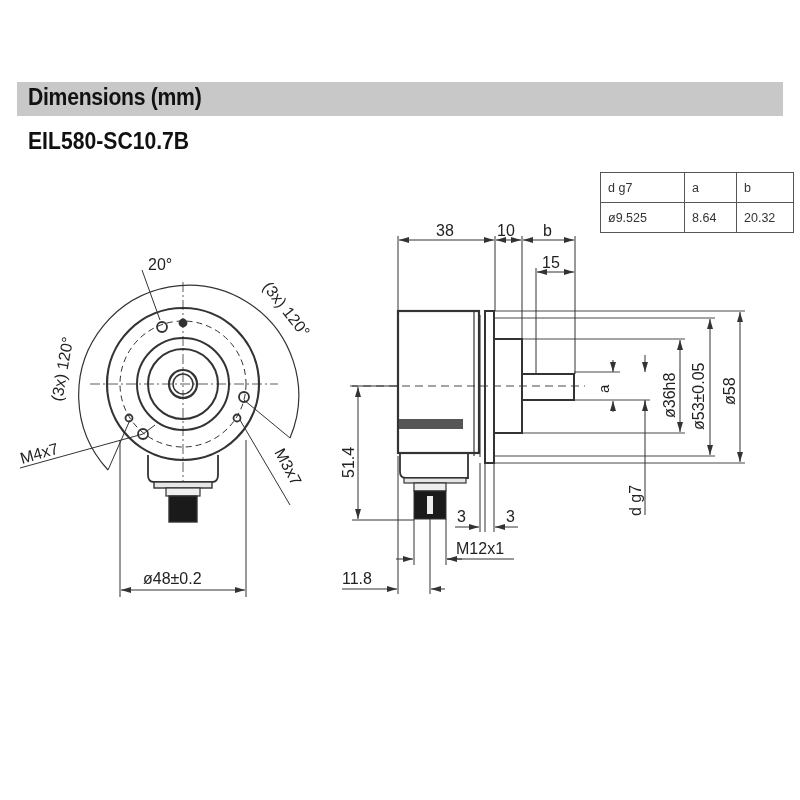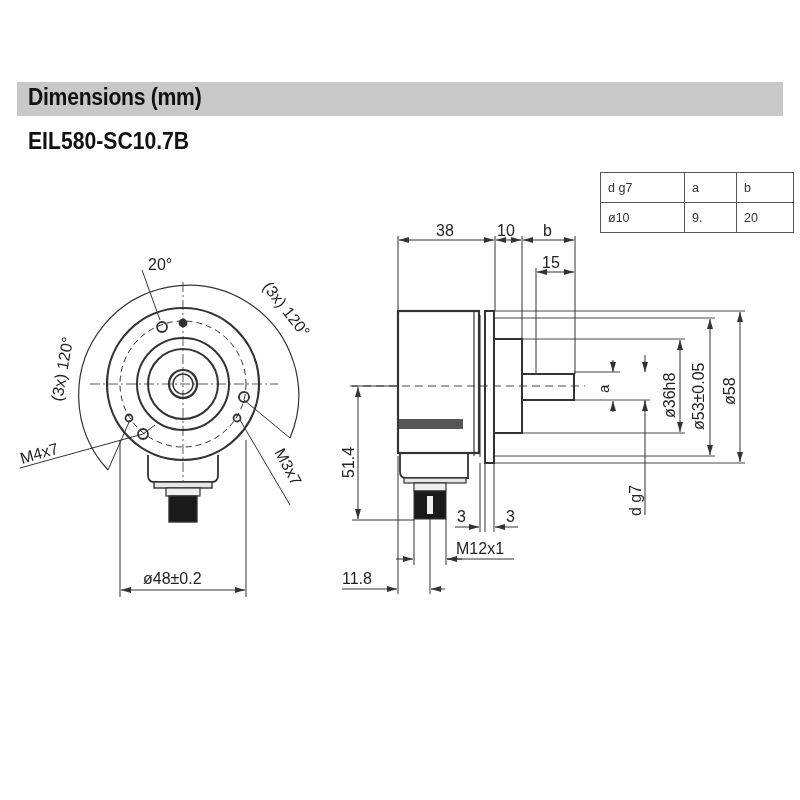--- a/index.html
+++ b/index.html
@@ -23,23 +23,23 @@
 <div class="model-title">EIL580-SC10.7B</div>
 
 <table class="dims">
   <tbody>
       <tr>
     <td class="c0">d g7</td>
     <td class="c1">a</td>
     <td class="c2">b</td>
   </tr>
   <tr>
-    <td class="c0">ø10</td>
-    <td class="c1">9.</td>
-    <td class="c2">20</td>
+    <td class="c0">ø9.525</td>
+    <td class="c1">8.64</td>
+    <td class="c2">20.32</td>
   </tr>
 </tbody>
   </table>
 
 <svg class="drawing" width="800" height="800" viewBox="0 0 800 800">
   <defs>
     <marker id="arr" viewBox="0 0 10 6" refX="10" refY="3" markerWidth="10" markerHeight="6" orient="auto-start-reverse">
       <path d="M0,0 L10,3 L0,6 z" fill="#333"></path>
     </marker>
   </defs>

